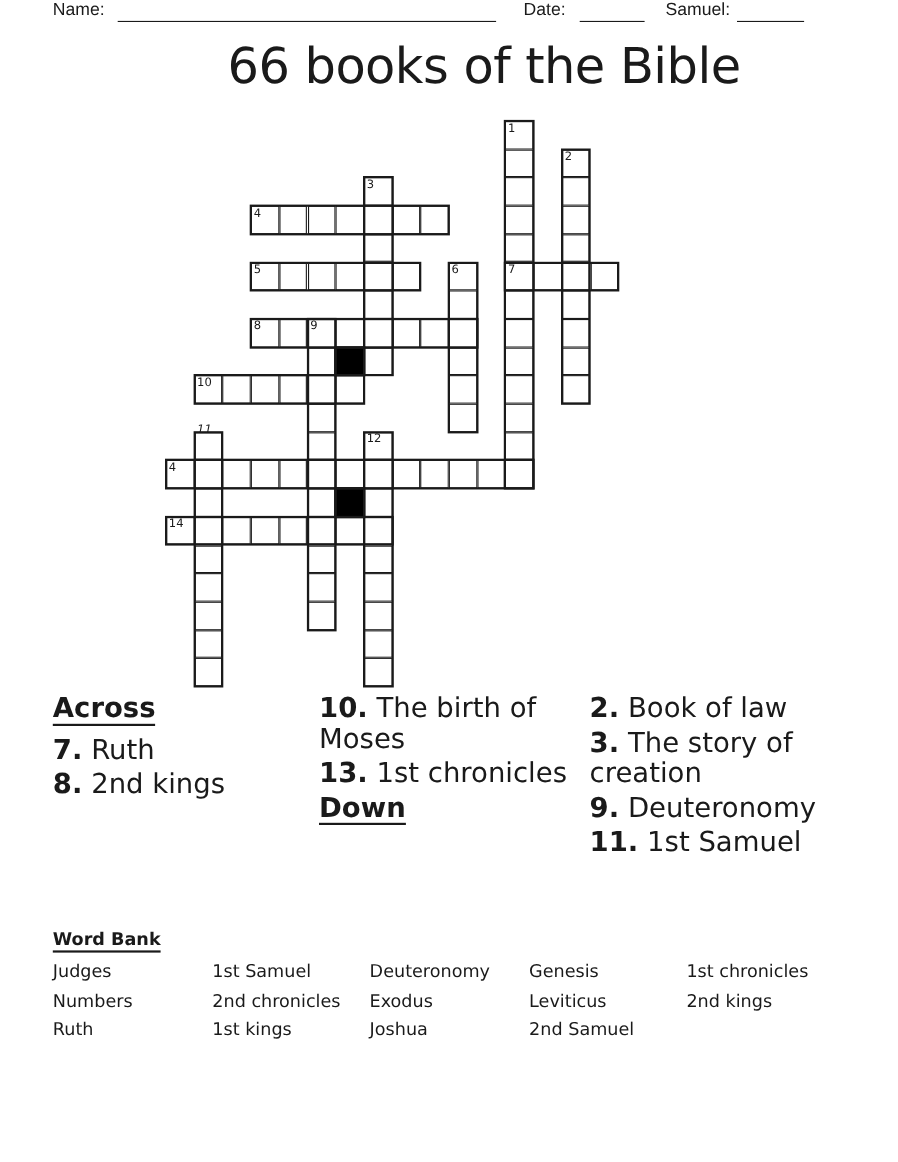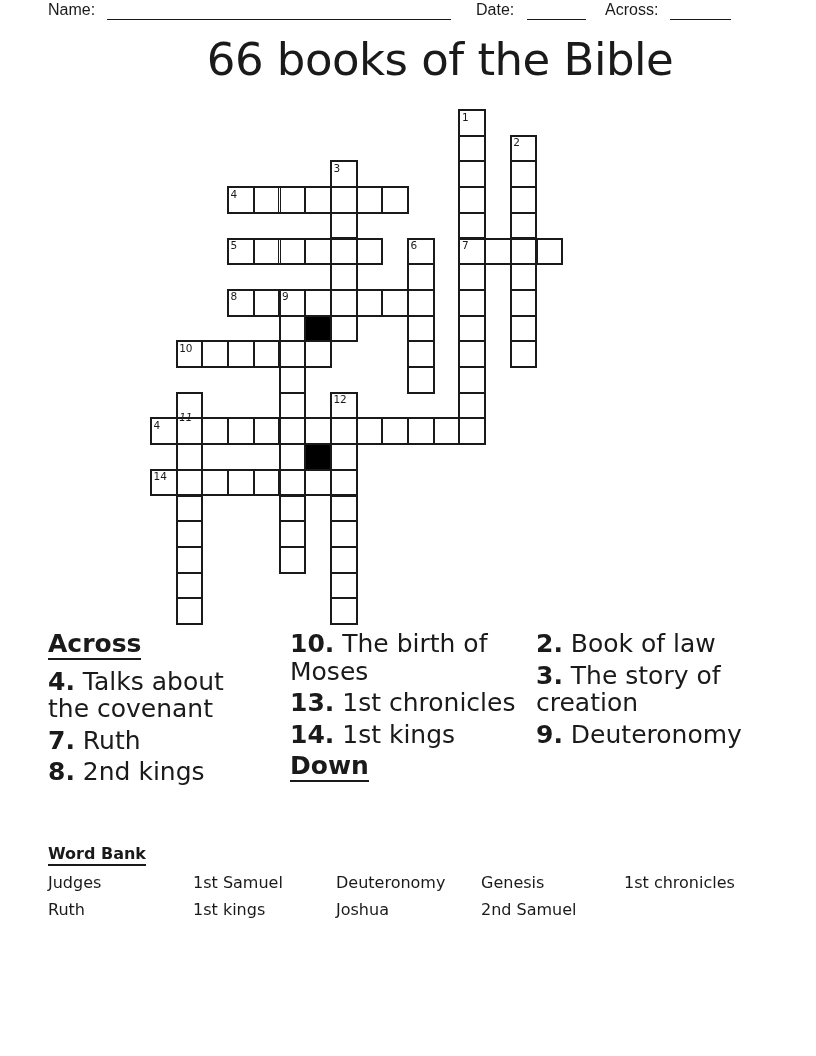--- a/index.html
+++ b/index.html
@@ -45,21 +45,21 @@
 </style>
 </head>
 <body>
 
 <div class="page">
 
   <span class="hdr-label hdr-name">Name:</span>
   <div class="blank-line nl"></div>
   <span class="hdr-label hdr-date">Date:</span>
   <div class="blank-line dl"></div>
-  <span class="hdr-label hdr-period">Across:</span>
+  <span class="hdr-label hdr-period">Samuel:</span>
   <div class="blank-line pl"></div>
 
   <div class="title">66 books of the Bible</div>
 
   <div id="grid">
       <div class="cell" style="left: 308.4px; top: 0px; width: 25.7px; height: 25.7px;"></div>
       <div class="cell" style="left: 308.4px; top: 25.7px; width: 25.7px; height: 25.7px;"></div>
       <div class="cell" style="left: 308.4px; top: 51.4px; width: 25.7px; height: 25.7px;"></div>
       <div class="cell" style="left: 308.4px; top: 77.1px; width: 25.7px; height: 25.7px;"></div>
       <div class="cell" style="left: 308.4px; top: 102.8px; width: 25.7px; height: 25.7px;"></div>
@@ -178,56 +178,62 @@
       <div class="cell-num" style="left: 310.9px; top: 1.5px;">1</div>
       <div class="cell-num" style="left: 362.3px; top: 27.2px;">2</div>
       <div class="cell-num" style="left: 182.4px; top: 52.9px;">3</div>
       <div class="cell-num" style="left: 79.6px; top: 78.6px;">4</div>
       <div class="cell-num" style="left: 79.6px; top: 130px;">5</div>
       <div class="cell-num" style="left: 259.5px; top: 130px;">6</div>
       <div class="cell-num" style="left: 310.9px; top: 130px;">7</div>
       <div class="cell-num" style="left: 79.6px; top: 181.4px;">8</div>
       <div class="cell-num" style="left: 131px; top: 181.4px;">9</div>
       <div class="cell-num" style="left: 28.2px; top: 232.8px;">10</div>
-      <div class="cell-num" style="left: 28.2px; top: 302px; font-style: italic;">11</div>
+      <div class="cell-num" style="left: 28.2px; top: 276px; font-style: italic;">11</div>
       <div class="cell-num" style="left: 182.4px; top: 284.2px;">12</div>
       <div class="cell-num" style="left: 2.5px; top: 309.9px;">4</div>
       <div class="cell-num" style="left: 2.5px; top: 361.3px;">14</div>
     </div>
 
   <div class="clue-col col1">
       <div class="clue-heading"><span class="u25">Across</span></div>
-      <div class="clue"><b>4.</b> Talks about<br>the covenant</div>
       <div class="clue"><b>7.</b> Ruth</div>
       <div class="clue"><b>8.</b> 2nd kings</div>
     </div>
   <div class="clue-col col2">
       <div class="clue"><b>10.</b> The birth of<br>Moses</div>
       <div class="clue"><b>13.</b> 1st chronicles</div>
-      <div class="clue"><b>14.</b> 1st kings</div>
       <div class="clue-heading"><span class="u25">Down</span></div>
     </div>
   <div class="clue-col col3">
       <div class="clue"><b>2.</b> Book of law</div>
       <div class="clue"><b>3.</b> The story of<br>creation</div>
       <div class="clue"><b>9.</b> Deuteronomy</div>
+      <div class="clue"><b>11.</b> 1st Samuel</div>
     </div>
 
   <div class="wb-heading">
     <span class="u16">Word Bank</span>
   </div>
   <div id="wordbank">
       <div class="wb-row">
         <span class="wb-item" style="left: 0px;">Judges</span>
         <span class="wb-item" style="left: 145px;">1st Samuel</span>
         <span class="wb-item" style="left: 288px;">Deuteronomy</span>
         <span class="wb-item" style="left: 433px;">Genesis</span>
         <span class="wb-item" style="left: 576px;">1st chronicles</span>
       </div>
       <div class="wb-row">
+        <span class="wb-item" style="left: 0px;">Numbers</span>
+        <span class="wb-item" style="left: 145px;">2nd chronicles</span>
+        <span class="wb-item" style="left: 288px;">Exodus</span>
+        <span class="wb-item" style="left: 433px;">Leviticus</span>
+        <span class="wb-item" style="left: 576px;">2nd kings</span>
+      </div>
+      <div class="wb-row">
         <span class="wb-item" style="left: 0px;">Ruth</span>
         <span class="wb-item" style="left: 145px;">1st kings</span>
         <span class="wb-item" style="left: 288px;">Joshua</span>
         <span class="wb-item" style="left: 433px;">2nd Samuel</span>
       </div>
     </div>
 
 </div>
 
 </body></html>

